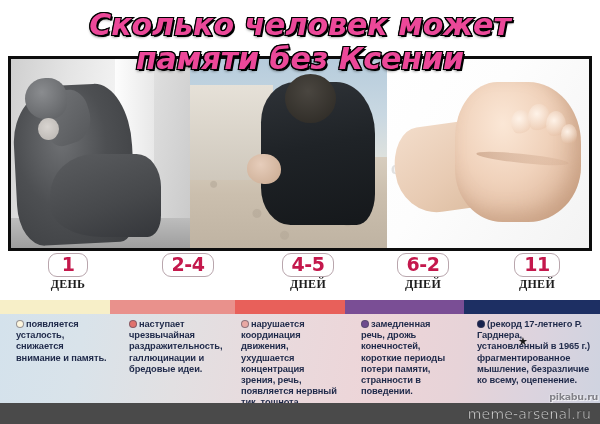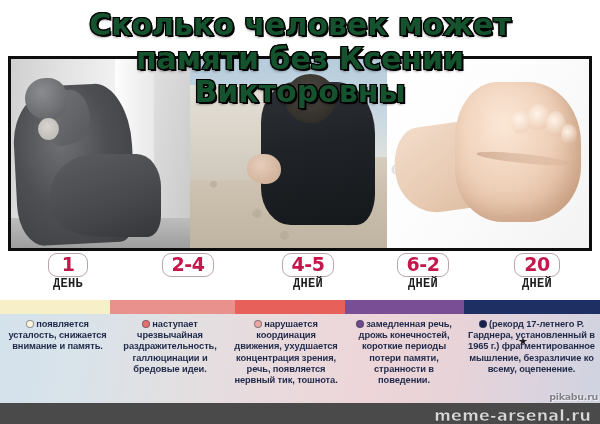--- a/index.html
+++ b/index.html
@@ -172,30 +172,31 @@
   
   .meme-title {
     position: absolute;
     left: 0; top: 8px;
     width: 600px;
     text-align: center;
     font-family: "DejaVu Sans", sans-serif;
     font-weight: bold;
     font-size: 30px;
     line-height: 1.12;
-    color: #14532d;
+    color: #ec4899;
     letter-spacing: 0px;
     z-index: 30;
     -webkit-text-stroke: 2.2px #000000;
     paint-order: stroke fill;
     text-shadow:
       2px 2px 0 #000, -1px -1px 0 #000,
       1px -1px 0 #000, -1px 1px 0 #000,
       0 2px 3px rgba(0,0,0,.6);
     pointer-events: none;
+    font-style: italic;
   }
   .meme-title .ln { display:block; white-space:nowrap; }
 
   
   .timeline {
     position: absolute;
     left: 0; top: 251px;
     width: 600px; height: 63px;
     background: #ffffff;
   }
@@ -226,21 +227,21 @@
     font-family: "DejaVu Sans", sans-serif;
     font-weight: bold;
     font-size: 19px;
     line-height: 21px;
     color: #c4184c;
     letter-spacing: -0.5px;
   }
   .badge-unit {
     display: block;
     margin-top: 1px;
-    font-family: Liberation Mono, monospace;
+    font-family: Liberation Serif, serif;
     font-weight: bold;
     font-size: 12px;
     line-height: 13px;
     color: #1d1d1d;
     letter-spacing: 0.3px;
   }
 
   .colorbar {
     position: absolute;
     left: 0; bottom: 0;
@@ -262,22 +263,21 @@
         #e9dadd 46%,
         #edd5d8 62%,
         #e7d3d8 76%,
         #dcd3de 88%,
         #cfd3e0 100%);
     display: flex;
     padding: 5px 0 0 0;
   }
   .desc-col {
     position: relative;
-    padding: 0 5px 0 7px;
-    text-align: center;
+    padding: 0 5px 0 16px;
   }
   .dc1 { width: 113px; }
   .dc2 { width: 120px; }
   .dc3 { width: 112px; }
   .dc4 { width: 116px; }
   .dc5 { width: 139px; }
 
   .desc-body {
     font-family: "Liberation Sans", sans-serif;
     font-size: 9.3px;
@@ -318,22 +318,22 @@
   .bottom-bar {
     position: absolute;
     left: 0; bottom: 0;
     width: 600px; height: 21px;
     background: #4a4a4a;
   }
   .arsenal-wm {
     position: absolute;
     right: 9px; top: 3px;
     font-family: "DejaVu Sans", sans-serif;
-    font-size: 16px;
-    font-weight: bold;
+    font-size: 14px;
+    font-weight: normal;
     color: #d8d8d8;
     letter-spacing: 0.2px;
     -webkit-text-stroke: 0.4px #2a2a2a;
   }
 </style>
 </head>
 <body>
 
 <div id="meme">
 
@@ -372,21 +372,20 @@
         <div class="knuckle k4"></div>
       </div>
       <div class="ph3-crease"></div>
     </div>
 
   </div>
 
   <div class="meme-title">
     <span class="ln">Сколько человек может</span>
     <span class="ln">памяти без Ксении</span>
-    <span class="ln">Викторовны</span>
   </div>
 
   <div class="timeline">
 
     <div class="badges">
       <div class="badge-col bc1">
         <span class="badge-pill">1</span>
         <span class="badge-unit">ДЕНЬ</span>
       </div>
       <div class="badge-col bc2">
@@ -394,21 +393,21 @@
       </div>
       <div class="badge-col bc3">
         <span class="badge-pill">4-5</span>
         <span class="badge-unit">ДНЕЙ</span>
       </div>
       <div class="badge-col bc4">
         <span class="badge-pill">6-2</span>
         <span class="badge-unit">ДНЕЙ</span>
       </div>
       <div class="badge-col bc5">
-        <span class="badge-pill">20</span>
+        <span class="badge-pill">11</span>
         <span class="badge-unit">ДНЕЙ</span>
       </div>
     </div>
 
     <div class="colorbar">
       <div class="cb-seg" style="background: rgb(247, 239, 200); width: 18.3%;"></div>
       <div class="cb-seg" style="background: rgb(233, 145, 140); width: 20.9%;"></div>
       <div class="cb-seg" style="background: rgb(232, 96, 90); width: 18.3%;"></div>
       <div class="cb-seg" style="background: rgb(122, 78, 149); width: 19.8%;"></div>
       <div class="cb-seg" style="background: rgb(29, 47, 99); width: 22.7%;"></div>

